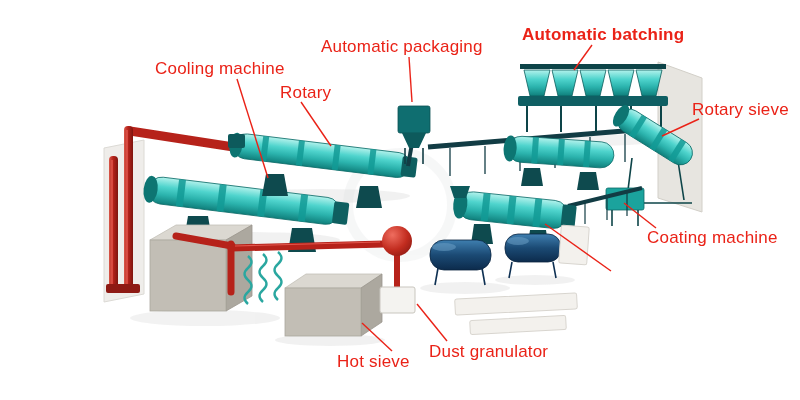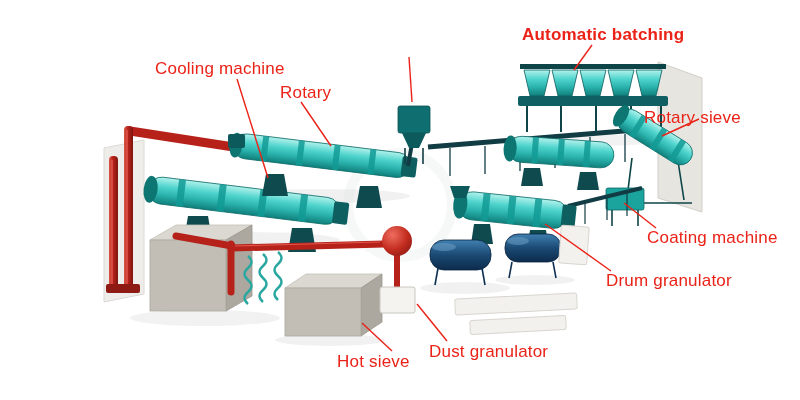--- a/index.html
+++ b/index.html
@@ -9,21 +9,21 @@
   }
   .scene{position:absolute;left:0;top:0;}
   .lbl{
     position:absolute;color:#ea2217;font-size:17px;font-weight:400;
     white-space:nowrap;line-height:1.1;letter-spacing:.2px;
   }
   .lbl-cooling{left:155px;top:60px;}
   .lbl-dryer{left:280px;top:84px;}
   .lbl-packaging{left:321px;top:38px;}
   .lbl-batching{left:522px;top:26px;font-weight:bold;}
-  .lbl-rotary{left:644px;top:101px;margin-top:8px;}
+  .lbl-rotary{left:692px;top:101px;}
   .lbl-coating{left:647px;top:229px;}
   .lbl-granulator{left:606px;top:272px;}
   .lbl-dust{left:429px;top:343px;}
   .lbl-hotstove{left:337px;top:353px;}
   .leader{stroke:#ea2217;stroke-width:1.4;fill:none;}
 </style>
 </head>
 <body>
 
 <div class="stage">
@@ -267,19 +267,19 @@
       <line class="leader" x1="699" y1="119" x2="662" y2="136"></line>
       <line class="leader" x1="656" y1="228" x2="624" y2="203"></line>
       <line class="leader" x1="611" y1="271" x2="545" y2="224"></line>
       <line class="leader" x1="447" y1="341" x2="417" y2="304"></line>
       <line class="leader" x1="392" y1="351" x2="362" y2="323"></line>
     </g>
   </svg>
 
   <div class="lbl lbl-cooling">Cooling machine</div>
   <div class="lbl lbl-dryer">Rotary</div>
+  <div class="lbl lbl-packaging">Automatic packaging</div>
   <div class="lbl lbl-batching">Automatic batching</div>
   <div class="lbl lbl-rotary">Rotary sieve</div>
   <div class="lbl lbl-coating">Coating machine</div>
-  <div class="lbl lbl-granulator">Drum granulator</div>
   <div class="lbl lbl-dust">Dust granulator</div>
   <div class="lbl lbl-hotstove">Hot sieve</div>
 </div>
 
 </body></html>

